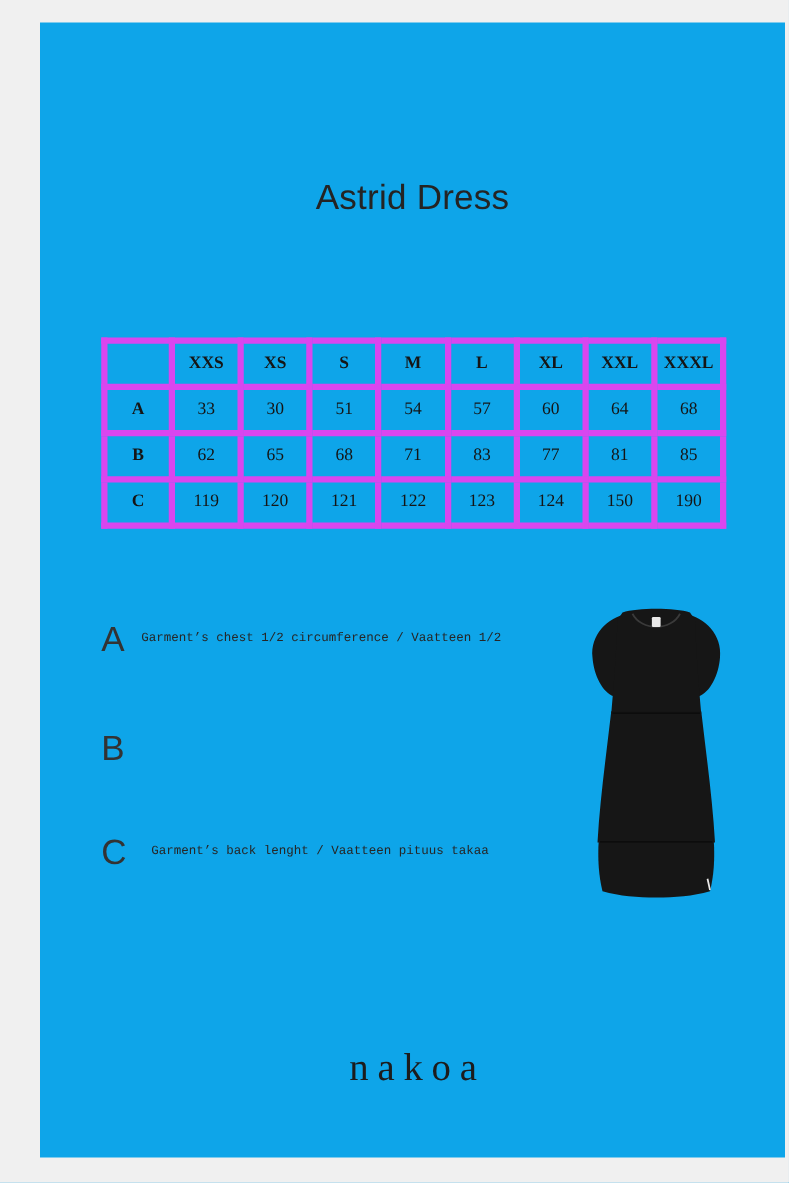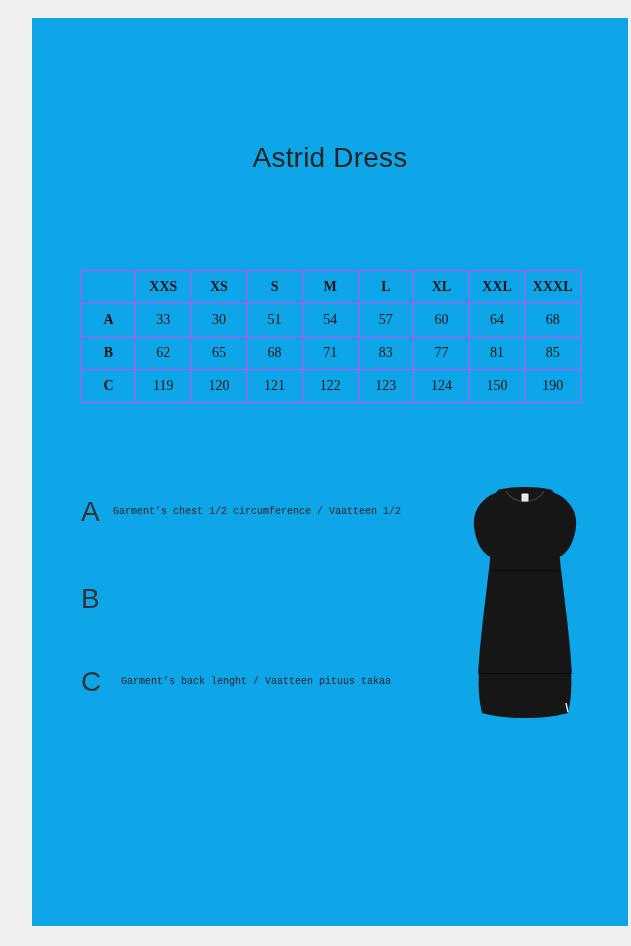--- a/index.html
+++ b/index.html
@@ -41,21 +41,21 @@
     position: absolute;
     left: 49px;
     top: 252px;
     width: 500px;
     border-collapse: collapse;
     table-layout: fixed;
     font-family: "Liberation Serif", serif;
     color: #151515;
   }
   .size-table th, .size-table td {
-    border: 1px solid #d946ef;
+    border: 5px solid #d946ef;
     height: 32px;
     padding: 0;
     text-align: center;
     vertical-align: middle;
     font-size: 14px;
   }
   .size-table thead th { font-weight: 700; }
   .size-table tbody th { font-weight: 700; }
   .size-table tbody td { font-weight: 400; }
   .col-label { width: 54px; }
@@ -215,15 +215,16 @@
         <rect x="61.5" y="9.5" width="7" height="8" rx="1" fill="#e9e9e9"></rect>
 
         <path d="M 30 86.5 L 100 86.5" stroke="#000000" stroke-opacity="0.55" stroke-width="1" fill="none"></path>
 
         <path d="M 20 189.5 L 110 189.5" stroke="#000000" stroke-opacity="0.55" stroke-width="1" fill="none"></path>
 
         <path d="M 106 219 L 108 228" stroke="#e8e8e8" stroke-width="1.4" fill="none"></path>
       </svg>
     </div>
 
+    <div class="brand">nakoa</div>
 
   </div>
 </div>
 
 </body></html>

